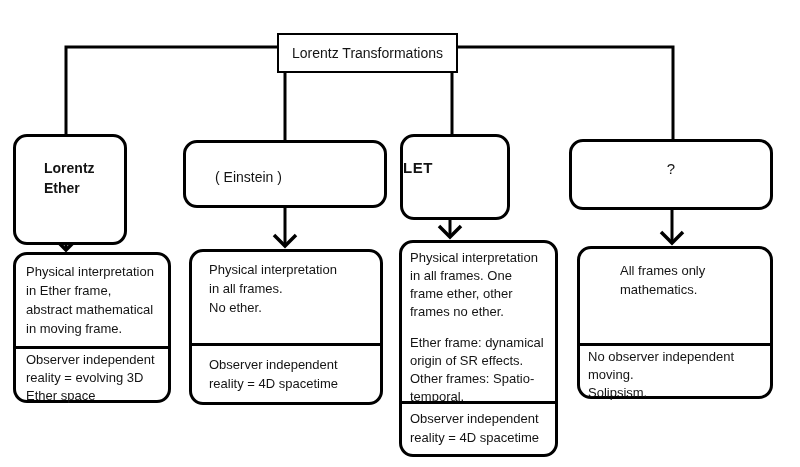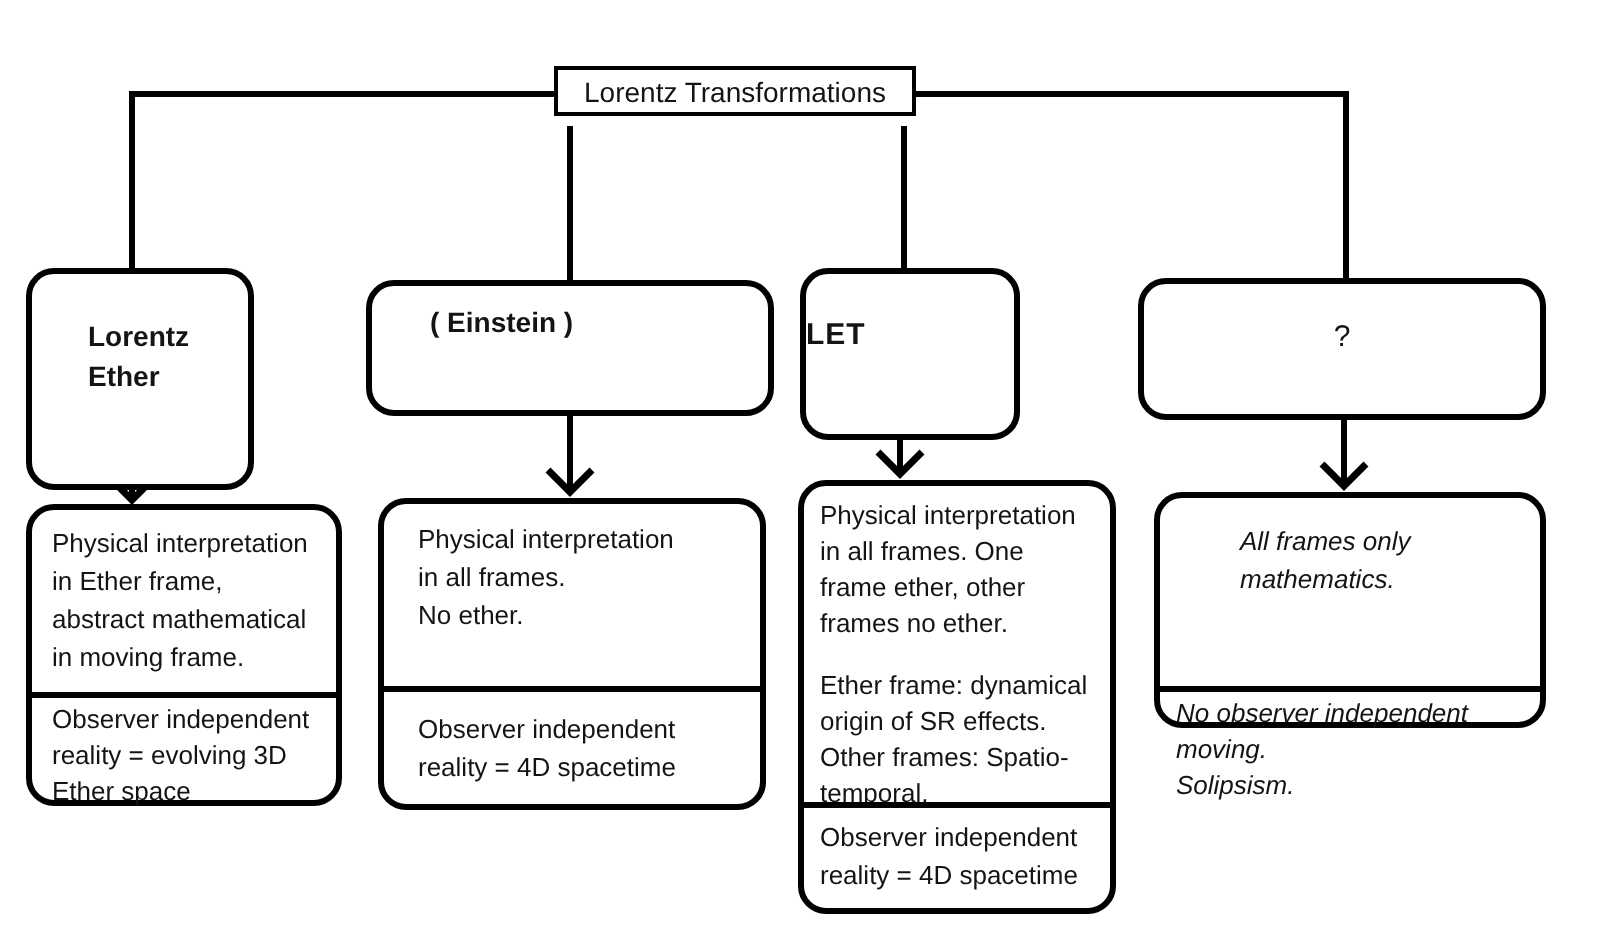--- a/index.html
+++ b/index.html
@@ -24,32 +24,32 @@
   .node {
     position:absolute;
     background:#ffffff;
     border:3px solid #000000;
   }
   .rounded { border-radius:14px; }
   .pre { white-space:pre-line; }
 
   
   .root {
-    left:277px; top:33px; width:181px; height:25px;
+    left:277px; top:33px; width:181px; height:40px;
     border-width:2px;
     display:flex; align-items:center; justify-content:center;
     font-size:14px;
   }
 
   
   .hdr-ether   { left:13px;  top:134px; width:114px; height:111px; padding:21px 4px 0 28px;
                  font-weight:bold; font-size:14px; line-height:20px; }
   .hdr-sr      { left:183px; top:140px; width:204px; height:68px; padding:9px 4px 0 29px; }
   .hdr-sr .title { font-weight:bold; font-size:17px; line-height:22px; }
-  .hdr-sr .subtitle { font-size:14px; line-height:19px; margin-top:0;font-weight:bold; }
+  .hdr-sr .subtitle { font-size:14px; line-height:19px; margin-top:16px; }
   .hdr-let     { left:400px; top:134px; width:110px; height:86px; text-align:left;
                  padding-top:22px; font-weight:bold; font-size:15px; letter-spacing:0.5px; }
   .hdr-q       { left:569px; top:139px; width:204px; height:71px; text-align:center;
                  padding-top:18px; font-size:15px; }
 
   
   .detail {
     display:flex; flex-direction:column;
     font-size:13px; line-height:19px;
   }
@@ -63,21 +63,21 @@
 
   .det-sr    { left:189px; top:249px; width:194px; height:156px; }
   .det-sr .sec-top    { height:91px; padding:8px 4px 0 17px; }
   .det-sr .sec-bottom { padding:9px 4px 0 17px; }
 
   .det-let   { left:399px; top:240px; width:159px; height:217px; }
   .det-let .sec-top    { height:158px; padding:6px 3px 0 8px; line-height:18px; }
   .det-let .sec-top p + p { margin-top:13px; }
   .det-let .sec-bottom { padding:5px 3px 0 8px; }
 
-  .det-q     { left:577px; top:246px; width:196px; height:118px;font-style:italic; }
+  .det-q     { left:577px; top:246px; width:196px; height:153px; }
   .det-q .sec-top    { height:94px; padding:12px 4px 0 40px; }
   .det-q .sec-bottom { padding:2px 4px 0 8px; line-height:18px; }
 </style>
 </head>
 <body>
 
 <div class="canvas">
 
   <svg class="connectors" viewBox="0 0 800 467" xmlns="http://www.w3.org/2000/svg">
 

